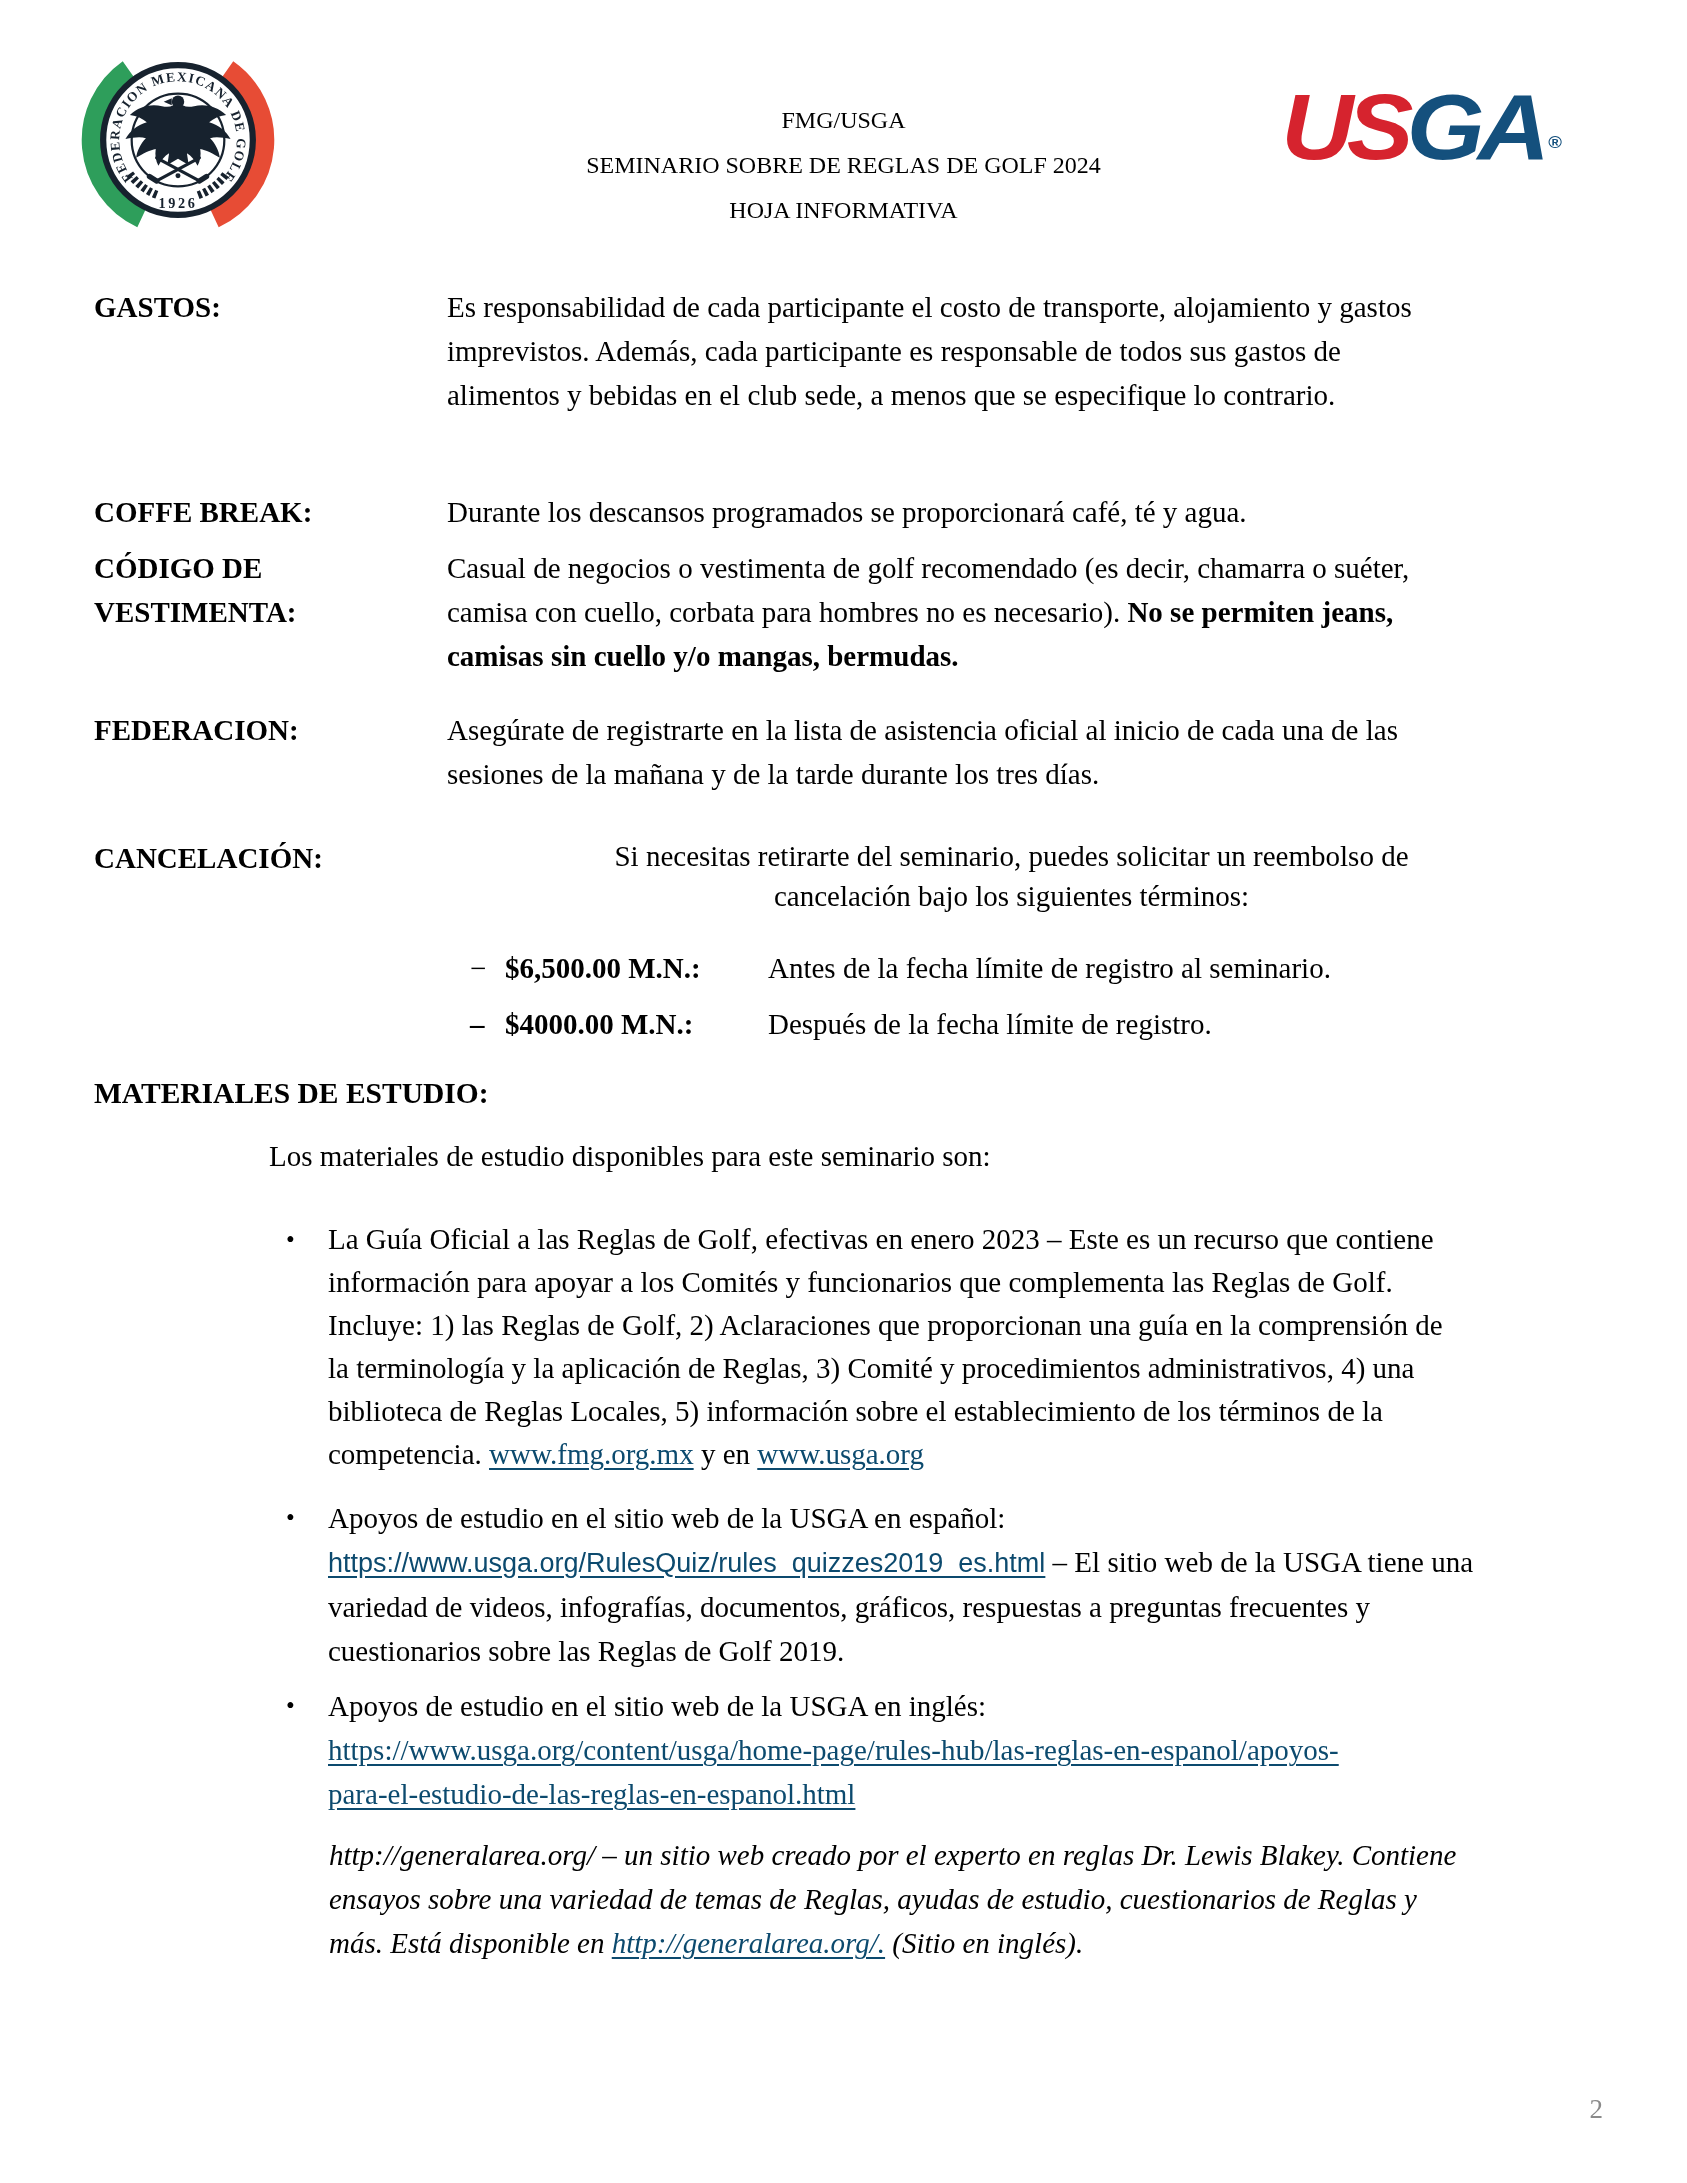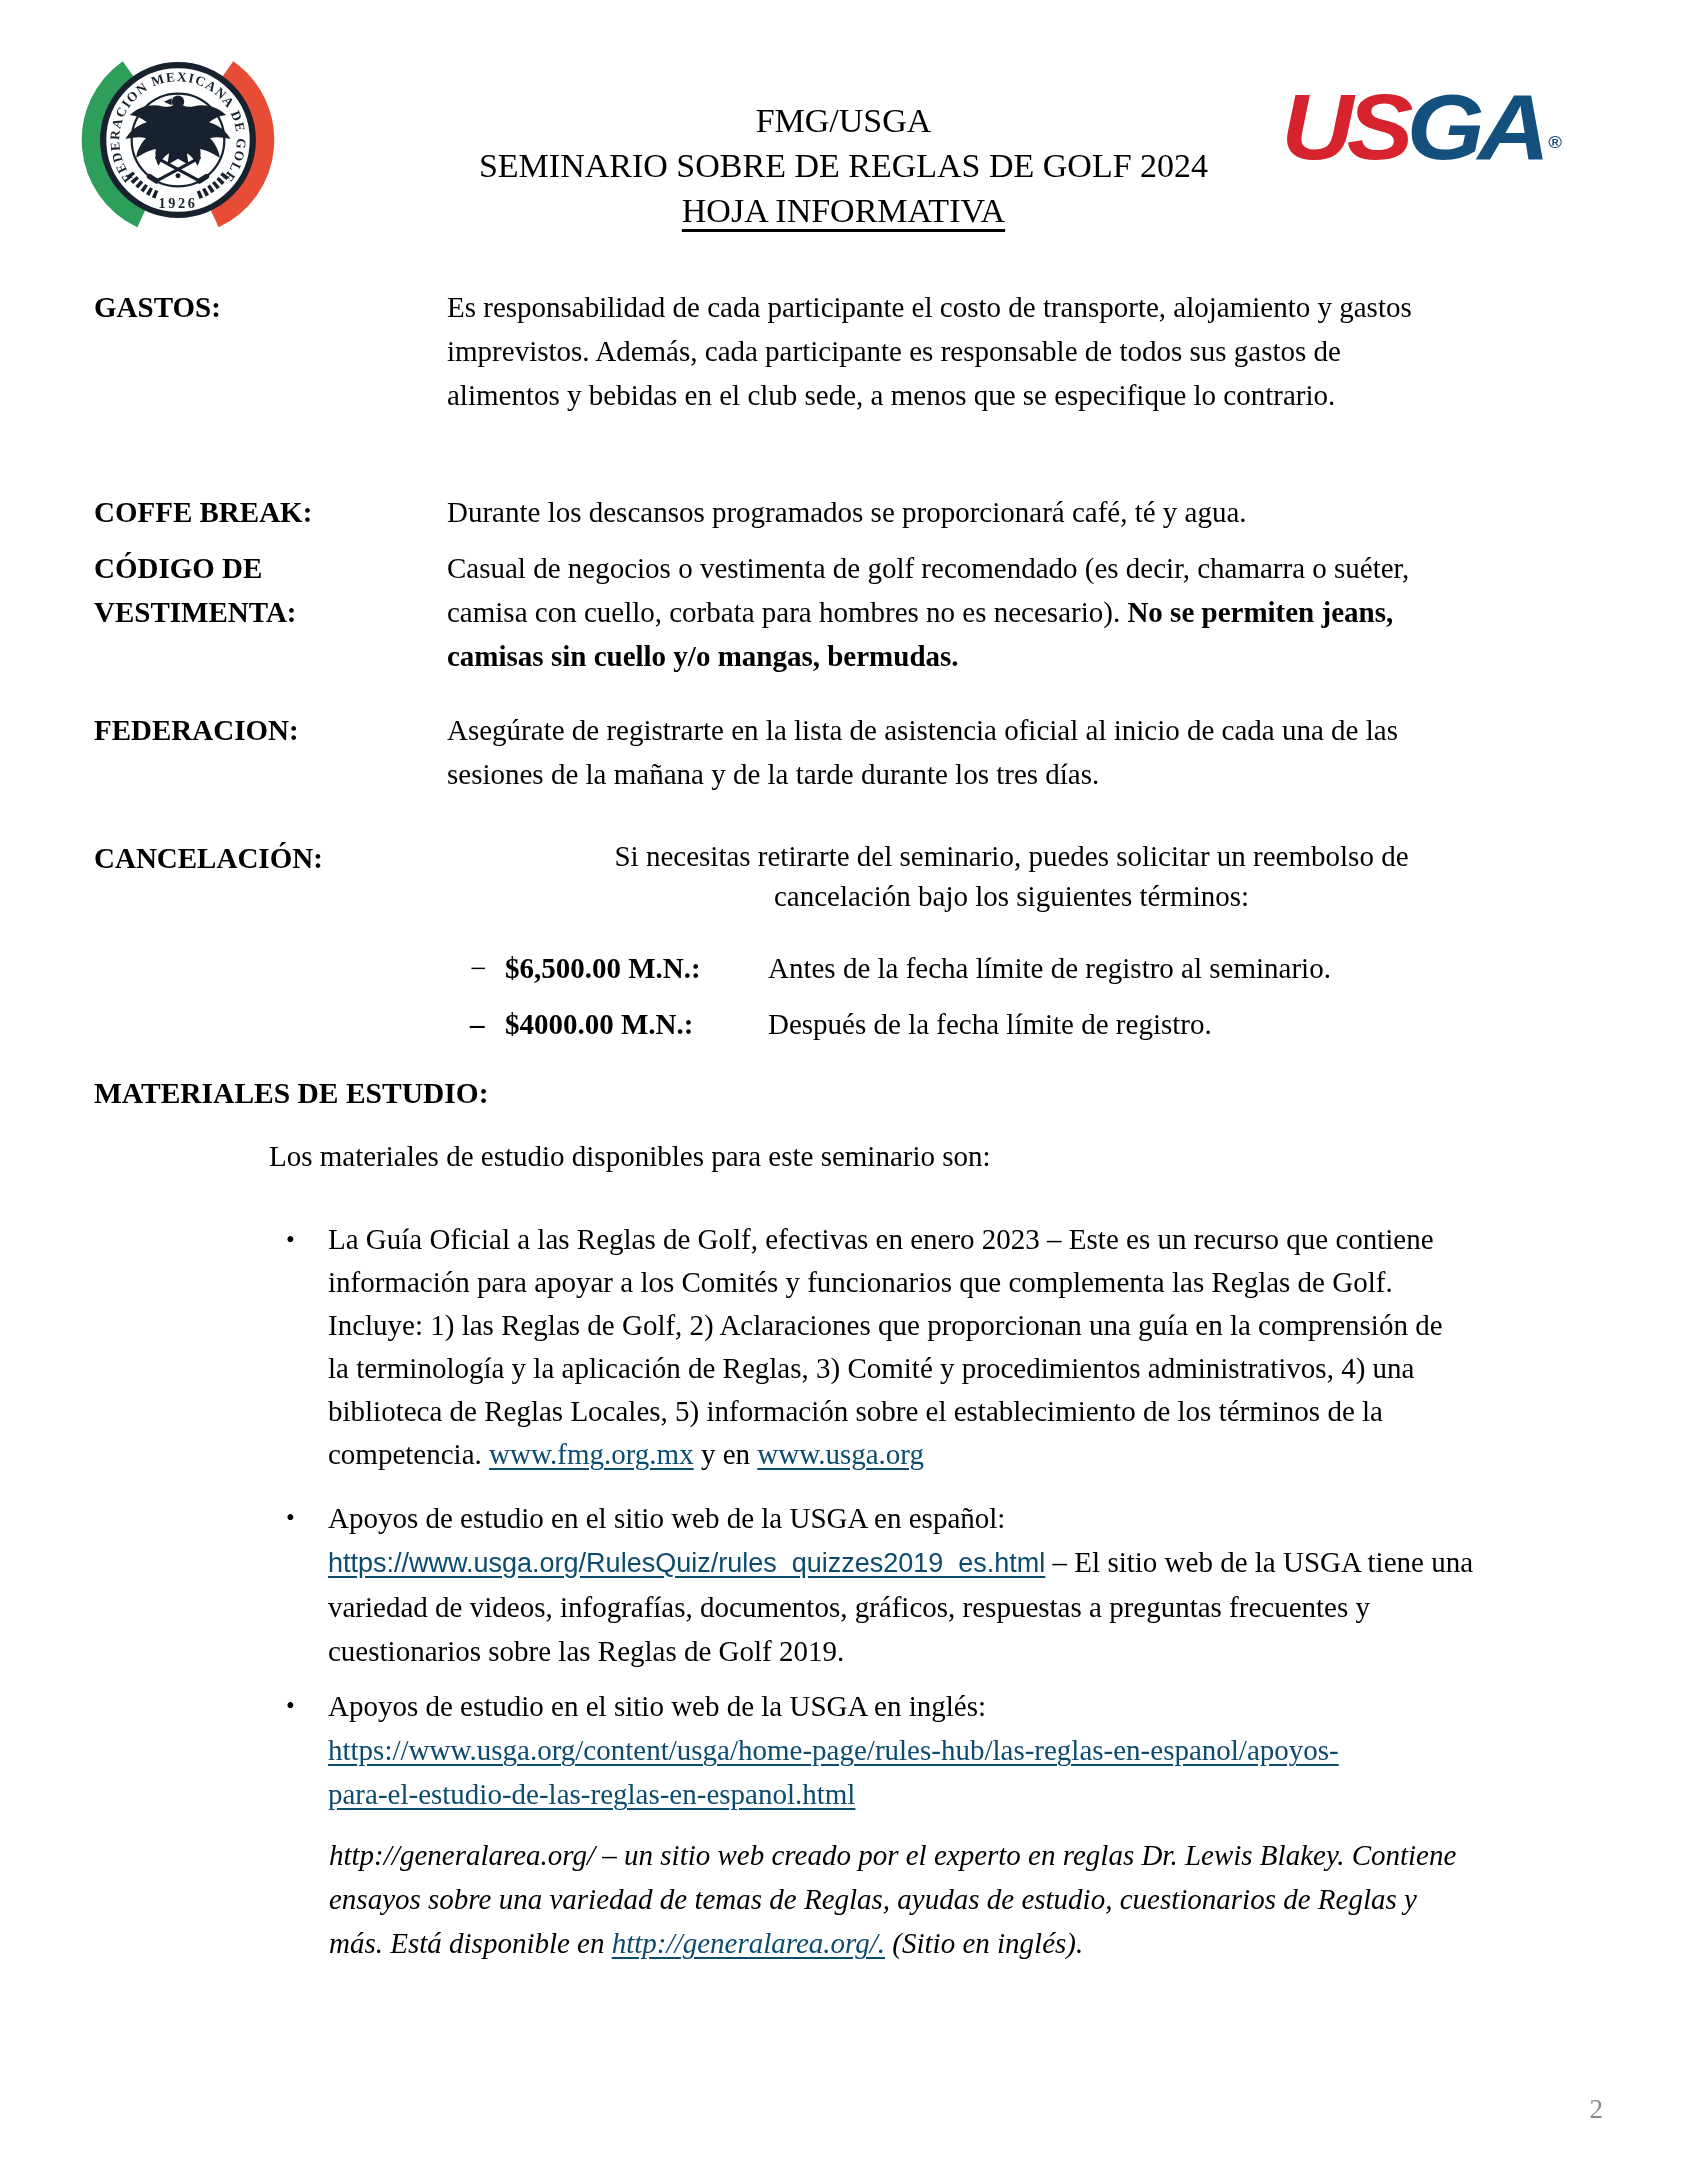--- a/index.html
+++ b/index.html
@@ -5,22 +5,22 @@
   html,body{margin:0;padding:0;}
   body{
     width:1687px;height:2183px;background:#ffffff;position:relative;
     font-family:"Liberation Serif","DejaVu Serif",serif;color:#000;overflow:hidden;
   }
   .pre{white-space:pre-line;}
   
   .header{position:relative;height:253px;}
   .fmg-logo{position:absolute;left:80px;top:42px;width:196px;height:196px;}
   .titles{position:absolute;left:0;right:0;top:98px;text-align:center;
-          font-size:34px;line-height:45px;color:#000;}
-  .title-underline{text-decoration:underline;text-decoration-thickness:2.5px;text-underline-offset:6.7px;}
+          font-size:24px;line-height:45px;color:#000;}
+  .title-underline{text-decoration-thickness:2.5px;text-underline-offset:6.7px;}
   .usga-logo{position:absolute;right:125px;top:74px;
              font-family:"Liberation Sans","DejaVu Sans",sans-serif;
              font-weight:bold;font-style:italic;font-size:100px;letter-spacing:-6.7px;
              transform:scaleY(0.92);transform-origin:top;white-space:nowrap;}
   .usga-us{color:#d6232e;}
   .usga-ga{color:#14507d;}
   .usga-reg{font-size:18.6px;font-style:normal;letter-spacing:0;color:#14507d;vertical-align:11.8px;margin-left:5px;}
   
   .content{padding:0 111px 0 94px;font-size:29px;line-height:44px;}
   .defrow{display:grid;grid-template-columns:353px 1fr;}

